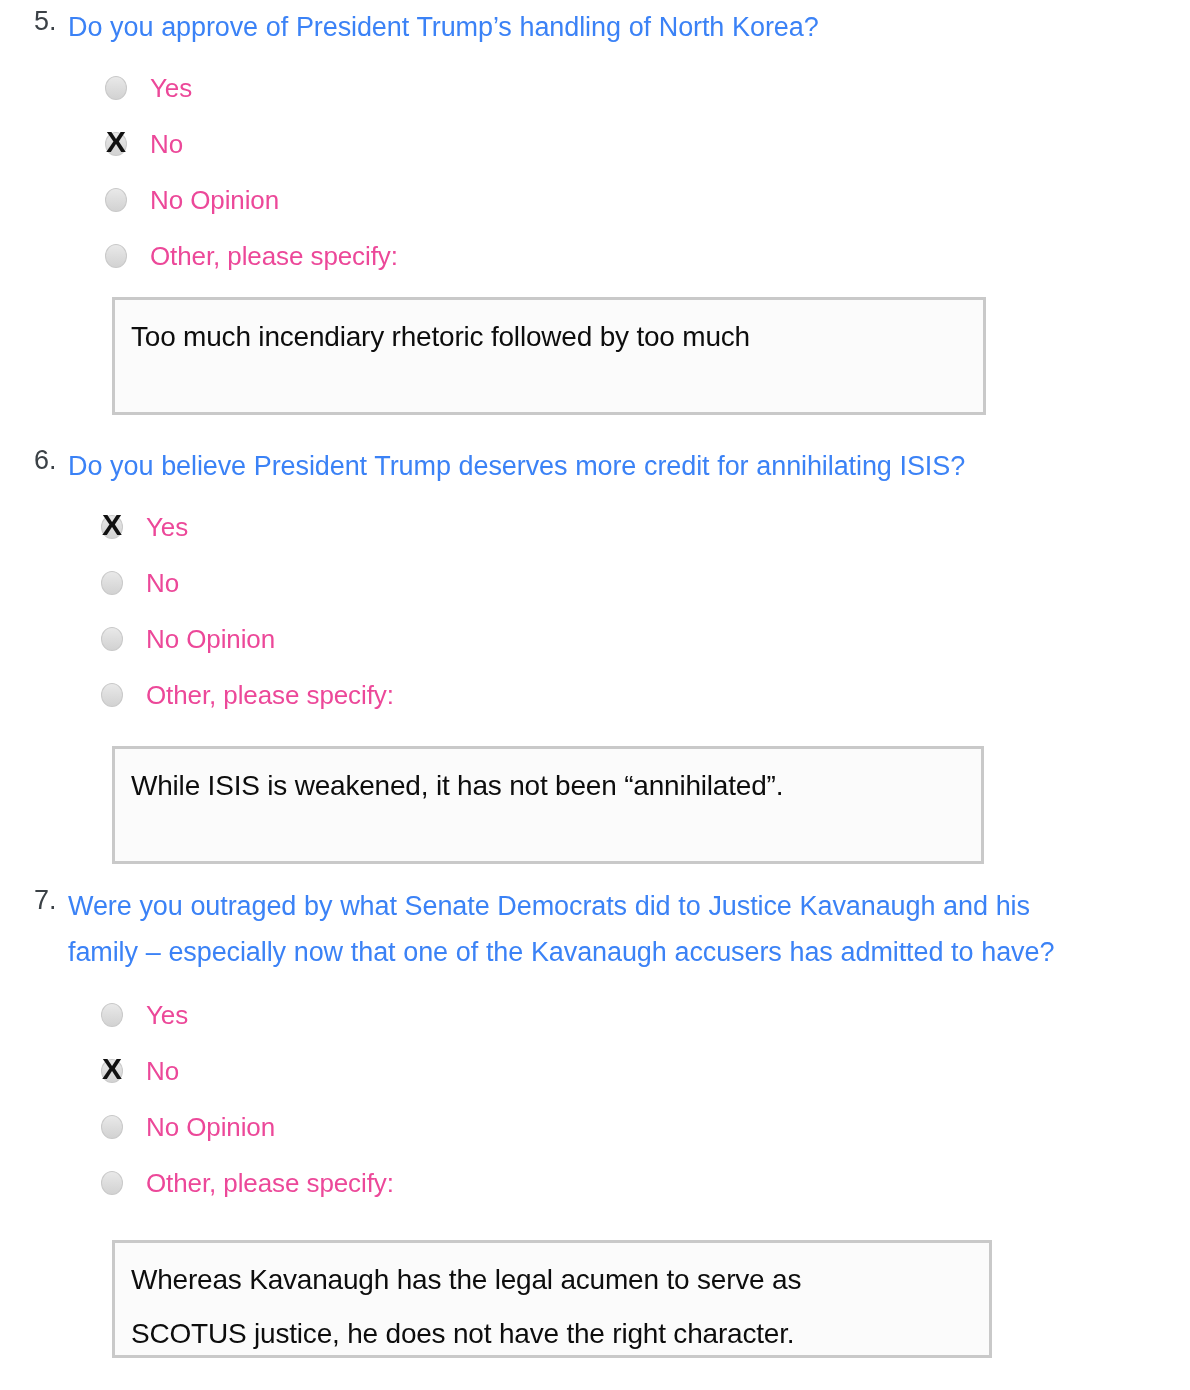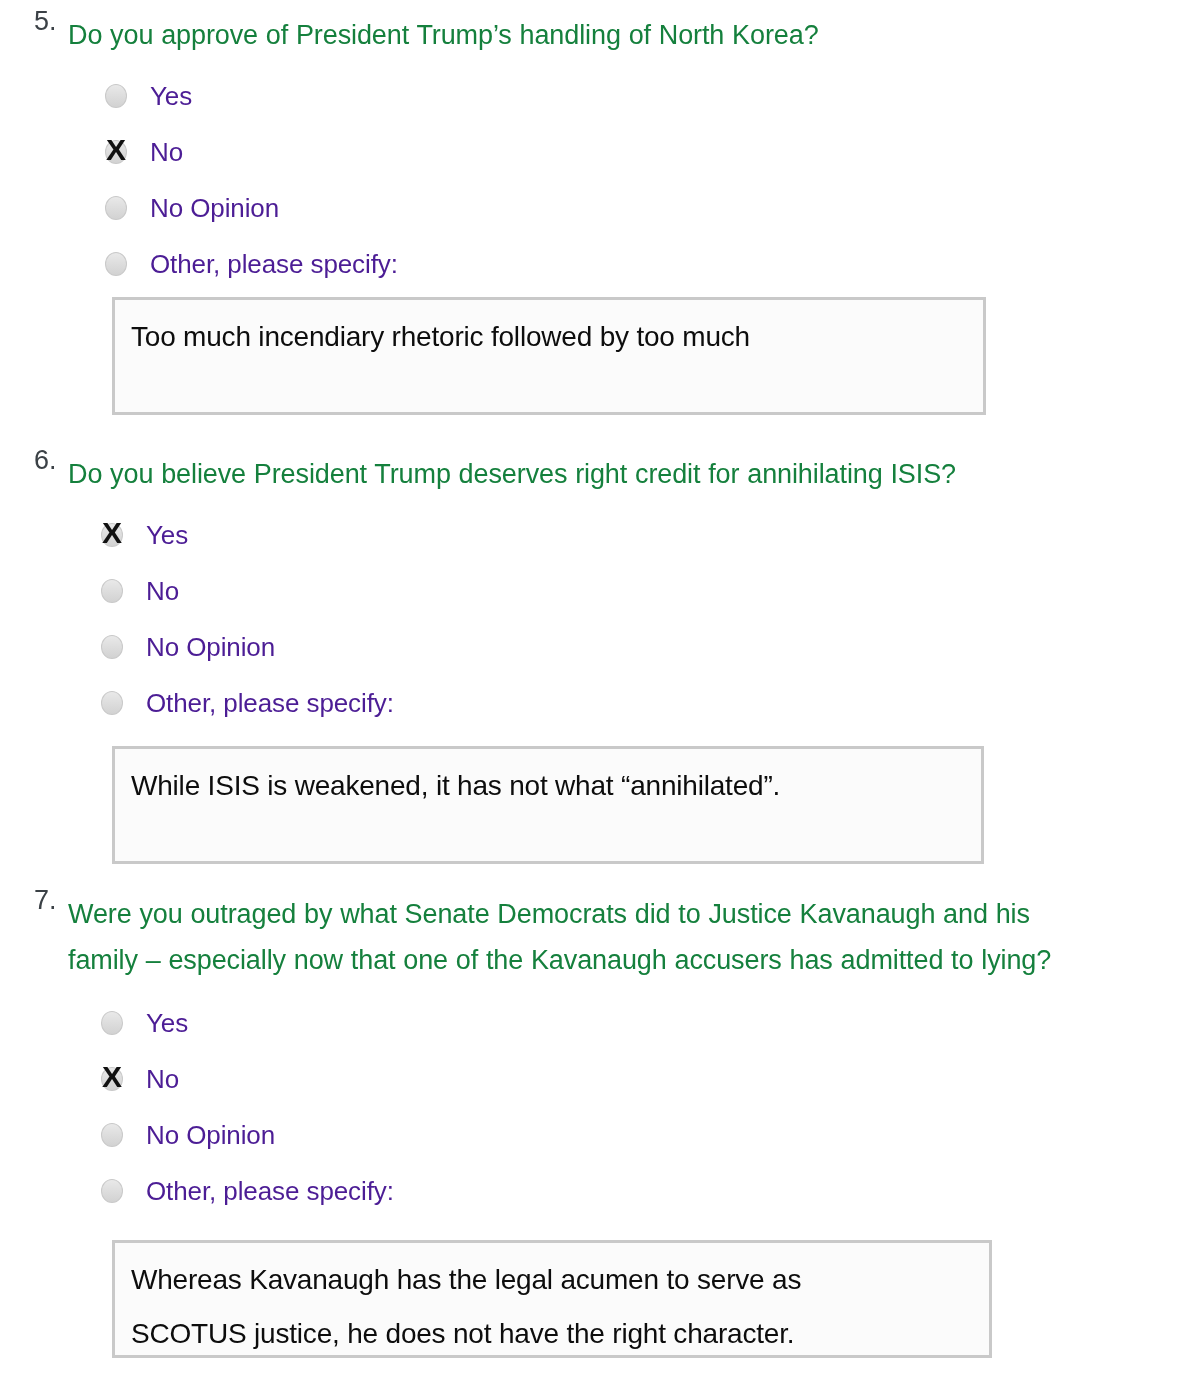--- a/index.html
+++ b/index.html
@@ -41,27 +41,26 @@
     color: #3b4146;
     font-size: 27px;
     line-height: 34px;
     flex: 0 0 auto;
     width: 34px;
     text-align: left;
     letter-spacing: 0.1px;
   }
 
   .q-text {
-    color: #15803d;
+    color: #3b82f6;
     font-size: 27px;
     line-height: 46px;
     flex: 1 1 auto;
     letter-spacing: -0.1px;
     word-spacing: 0.4px;
-    margin-top: 8px;
   }
 
   
   .options {
     position: relative;
     margin-top: 6px;
   }
 
   .option-row {
     position: relative;
@@ -100,21 +99,21 @@
     line-height: 40px;
     text-align: center;
     color: #111111;
     font-size: 30px;
     font-weight: bold;
     font-family: "Liberation Sans", sans-serif;
     letter-spacing: 0;
   }
 
   .option-label {
-    color: #4c1d95;
+    color: #ec4899;
     font-size: 26px;
     line-height: 30px;
     margin-left: 14px;
     letter-spacing: -0.1px;
   }
 
   
   .opt-indent-a .radio-slot { margin-left: 92px; }
   .opt-indent-b .radio-slot { margin-left: 92px; }
 
@@ -179,21 +178,21 @@
     </div>
   </div>
 
   <div class="answer-box" style="left:112px; top:297px; width:874px; height:118px;">
     <div class="answer-line">Too much incendiary rhetoric followed by too much</div>
   </div>
 
   <div class="question" style="top:443px;">
     <div class="q-head">
       <span class="q-num">6.</span>
-      <span class="q-text">Do you believe President Trump deserves right credit for annihilating ISIS?</span>
+      <span class="q-text">Do you believe President Trump deserves more credit for annihilating ISIS?</span>
     </div>
 
     <div class="options opt-indent-a" style="margin-top:10px;">
       <div class="option-row">
         <span class="radio-slot">
           <span class="radio"></span>
           <span class="xmark">X</span>
         </span>
         <span class="option-label">Yes</span>
       </div>
@@ -215,27 +214,27 @@
       <div class="option-row">
         <span class="radio-slot">
           <span class="radio"></span>
         </span>
         <span class="option-label">Other, please specify:</span>
       </div>
     </div>
   </div>
 
   <div class="answer-box" style="left:112px; top:746px; width:872px; height:118px;">
-    <div class="answer-line">While ISIS is weakened, it has not what “annihilated”.</div>
+    <div class="answer-line">While ISIS is weakened, it has not been “annihilated”.</div>
   </div>
 
   <div class="question" style="top:883px;">
     <div class="q-head" style="padding-right:100px;">
       <span class="q-num">7.</span>
-      <span class="q-text">Were you outraged by what Senate Democrats did to Justice Kavanaugh and his family – especially now that one of the Kavanaugh accusers has admitted to lying?</span>
+      <span class="q-text">Were you outraged by what Senate Democrats did to Justice Kavanaugh and his family – especially now that one of the Kavanaugh accusers has admitted to have?</span>
     </div>
 
     <div class="options opt-indent-b" style="margin-top:12px;">
       <div class="option-row">
         <span class="radio-slot">
           <span class="radio"></span>
         </span>
         <span class="option-label">Yes</span>
       </div>
 

